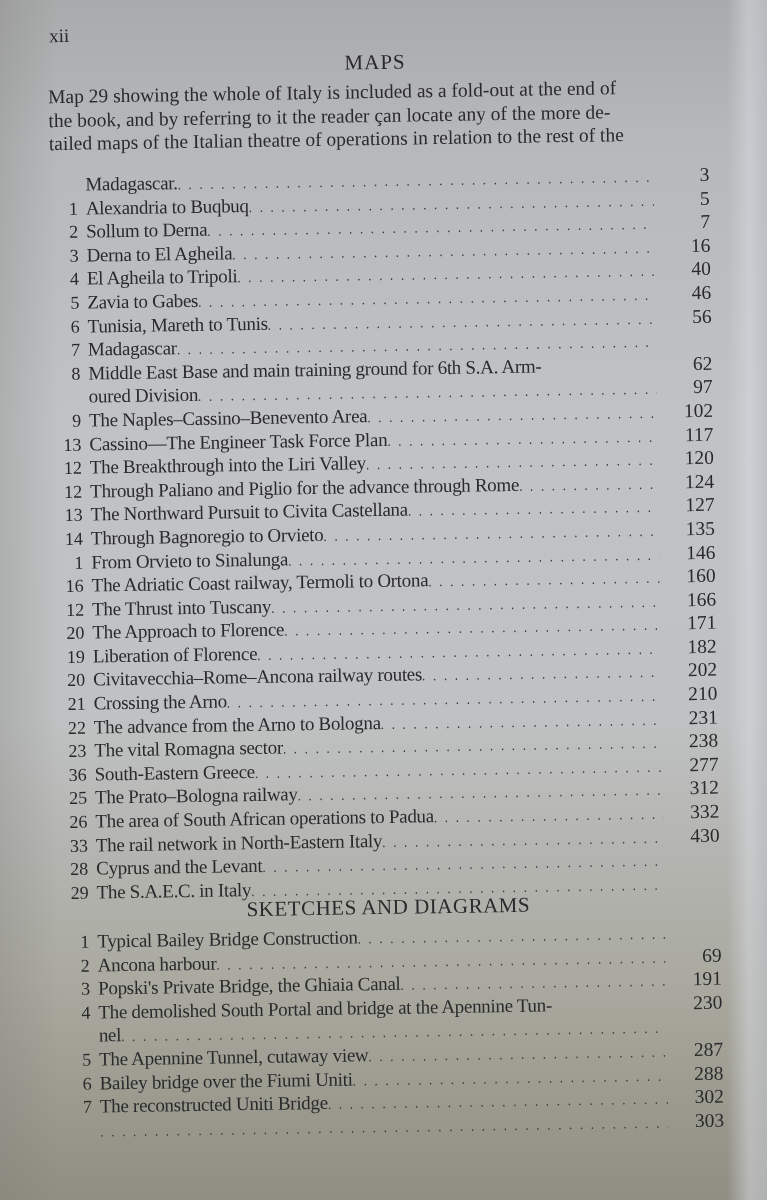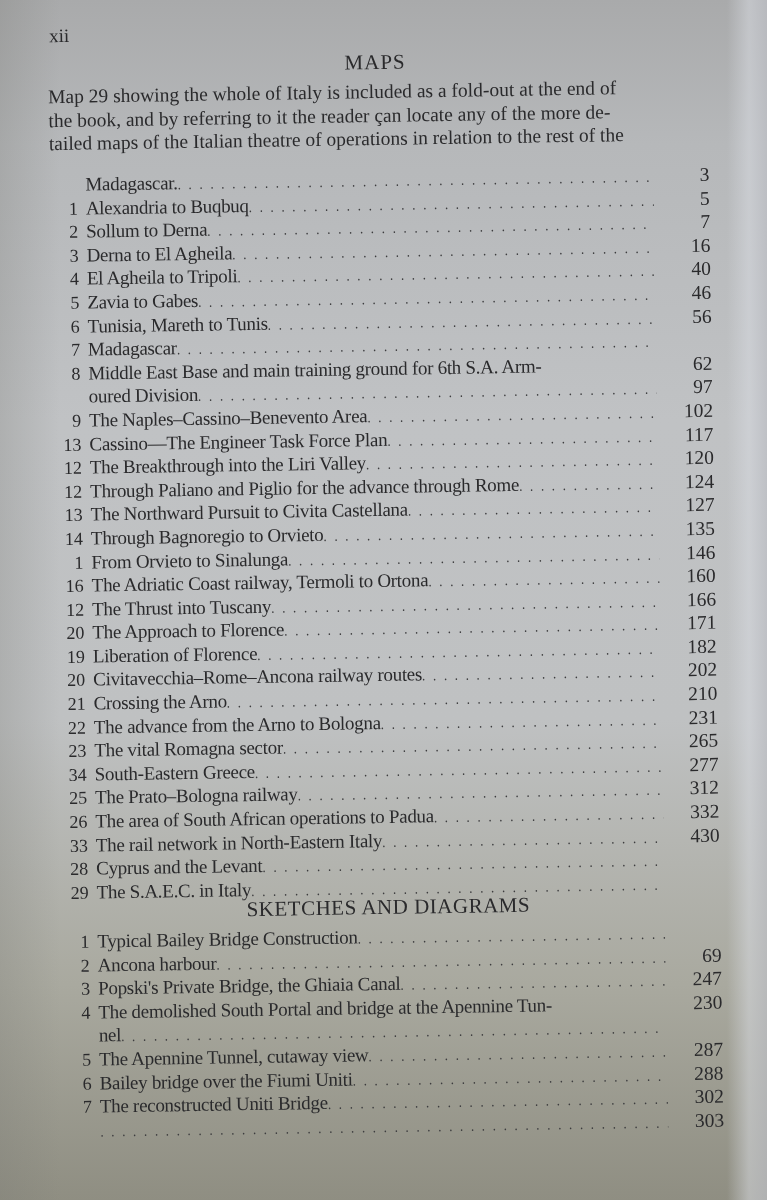--- a/index.html
+++ b/index.html
@@ -204,24 +204,24 @@
       <div class="row">
         <span class="num">22</span>
         <span class="txt">The advance from the Arno to Bologna</span>
         <span class="dots-area"> . . . . . . . . . . . . . . . . . . . . . . . . . . . . . . . . . . . . . . . . . . . . . . . . . . . . . . . . . . . . . . . . . . . . . . . . . . . . . . . . </span>
         <span class="page-num">231</span>
       </div>
       <div class="row">
         <span class="num">23</span>
         <span class="txt">The vital Romagna sector</span>
         <span class="dots-area"> . . . . . . . . . . . . . . . . . . . . . . . . . . . . . . . . . . . . . . . . . . . . . . . . . . . . . . . . . . . . . . . . . . . . . . . . . . . . . . . . </span>
-        <span class="page-num">265</span>
-      </div>
-      <div class="row">
-        <span class="num">34</span>
+        <span class="page-num">238</span>
+      </div>
+      <div class="row">
+        <span class="num">36</span>
         <span class="txt">South-Eastern Greece</span>
         <span class="dots-area"> . . . . . . . . . . . . . . . . . . . . . . . . . . . . . . . . . . . . . . . . . . . . . . . . . . . . . . . . . . . . . . . . . . . . . . . . . . . . . . . . </span>
         <span class="page-num">277</span>
       </div>
       <div class="row">
         <span class="num">25</span>
         <span class="txt">The Prato–Bologna railway</span>
         <span class="dots-area"> . . . . . . . . . . . . . . . . . . . . . . . . . . . . . . . . . . . . . . . . . . . . . . . . . . . . . . . . . . . . . . . . . . . . . . . . . . . . . . . . </span>
         <span class="page-num">312</span>
       </div>
@@ -262,21 +262,21 @@
       <div class="row">
         <span class="num">2</span>
         <span class="txt">Ancona harbour</span>
         <span class="dots-area"> . . . . . . . . . . . . . . . . . . . . . . . . . . . . . . . . . . . . . . . . . . . . . . . . . . . . . . . . . . . . . . . . . . . . . . . . . . . . . . . . </span>
         <span class="page-num">69</span>
       </div>
       <div class="row">
         <span class="num">3</span>
         <span class="txt">Popski's Private Bridge, the Ghiaia Canal</span>
         <span class="dots-area"> . . . . . . . . . . . . . . . . . . . . . . . . . . . . . . . . . . . . . . . . . . . . . . . . . . . . . . . . . . . . . . . . . . . . . . . . . . . . . . . . </span>
-        <span class="page-num">247</span>
+        <span class="page-num">191</span>
       </div>
       <div class="row">
         <span class="num">4</span>
         <span class="txt">The demolished South Portal and bridge at the Apennine Tun-</span>
         <span class="dots-area"></span>
         <span class="page-num">230</span>
       </div>
       <div class="row">
         <span class="num"></span>
         <span class="txt">nel</span>

